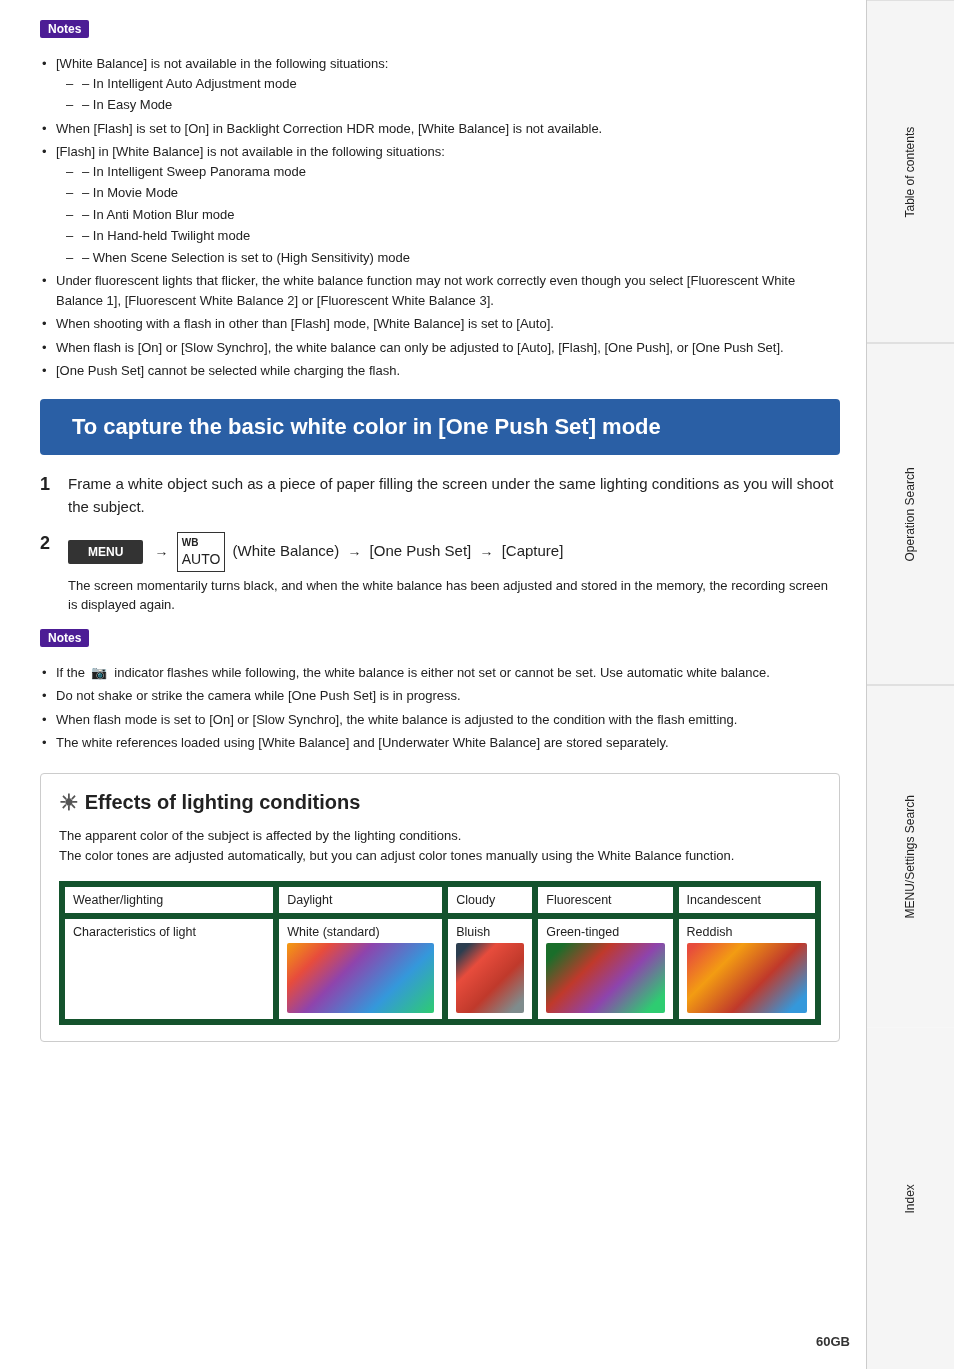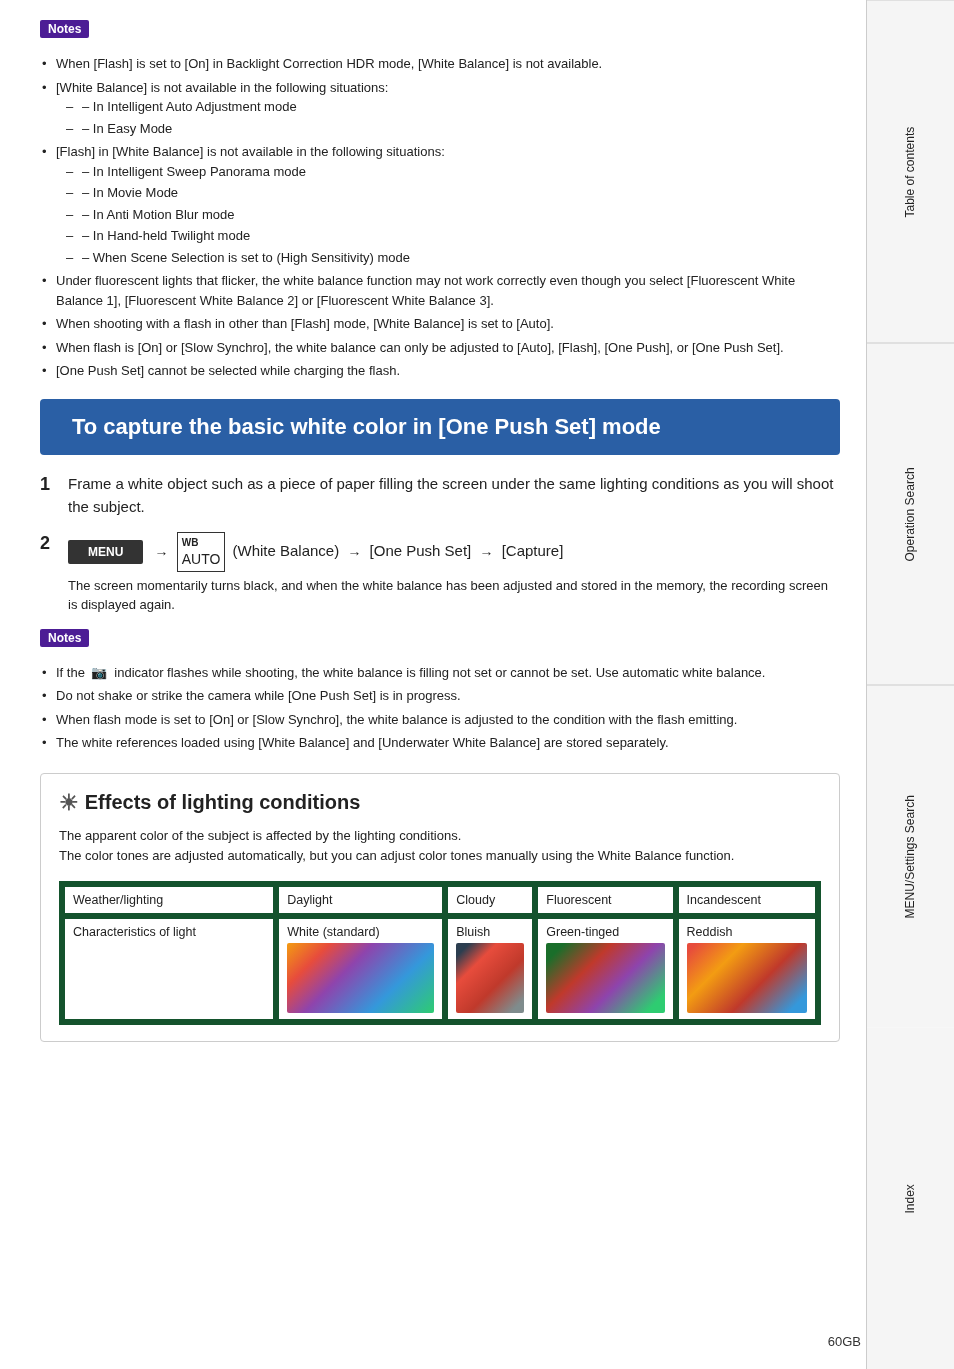--- a/index.html
+++ b/index.html
@@ -231,23 +231,24 @@
       background: linear-gradient(135deg, #1a6e2a 10%, #c0392b 35%, #8e44ad 60%, #2ecc71 90%);
     }
 
     .img-incandescent {
       background: linear-gradient(135deg, #e74c3c 5%, #f39c12 30%, #c0392b 60%, #3498db 90%);
     }
 
     .page-num {
       position: absolute;
       bottom: 20px;
-      right: 93px;
+      right: 104px;
       font-size: 13px;
       color: #333;
+      font-weight: bold;
     }
 
   </style>
 </head>
 <body>
 
 <div class="sidebar-tabs">
   <div class="sidebar-tab">
     <span>Table of contents</span>
   </div>
@@ -261,28 +262,28 @@
     <span>Index</span>
   </div>
 </div>
 
 <div class="main-content">
 
   
   <div class="notes-box">Notes</div>
 
   <ul class="bullet-list">
-    <li><span>When [Flash] is set to [On] in Backlight Correction HDR mode, [White Balance] is not available.</span></li>
     <li>
       <span>[White Balance] is not available in the following situations:</span>
       <ul class="sub-list">
         <li><span>– In Intelligent Auto Adjustment mode</span></li>
         <li><span>– In Easy Mode</span></li>
       </ul>
     </li>
+    <li><span>When [Flash] is set to [On] in Backlight Correction HDR mode, [White Balance] is not available.</span></li>
     <li>
       <span>[Flash] in [White Balance] is not available in the following situations:</span>
       <ul class="sub-list">
         <li><span>– In Intelligent Sweep Panorama mode</span></li>
         <li><span>– In Movie Mode</span></li>
         <li><span>– In Anti Motion Blur mode</span></li>
         <li><span>– In Hand-held Twilight mode</span></li>
         <li><span>– When Scene Selection is set to  (High Sensitivity) mode</span></li>
       </ul>
     </li>
@@ -317,21 +318,21 @@
     </span>
   </div>
 
   
   <div class="notes-box">Notes</div>
 
   <ul class="bullet-list">
     <li>
       <span>If the</span>
       <span style="font-size:13px;margin:0 3px;">📷</span>
-      <span>indicator flashes while shooting, the white balance is filling not set or cannot be set. Use automatic white balance.</span>
+      <span>indicator flashes while following, the white balance is either not set or cannot be set. Use automatic white balance.</span>
     </li>
     <li><span>Do not shake or strike the camera while [One Push Set] is in progress.</span></li>
     <li><span>When flash mode is set to [On] or [Slow Synchro], the white balance is adjusted to the condition with the flash emitting.</span></li>
     <li><span>The white references loaded using [White Balance] and [Underwater White Balance] are stored separately.</span></li>
   </ul>
 
   
   <div class="effects-section">
     <div class="effects-title">
       <span class="sun-icon">☀</span>

